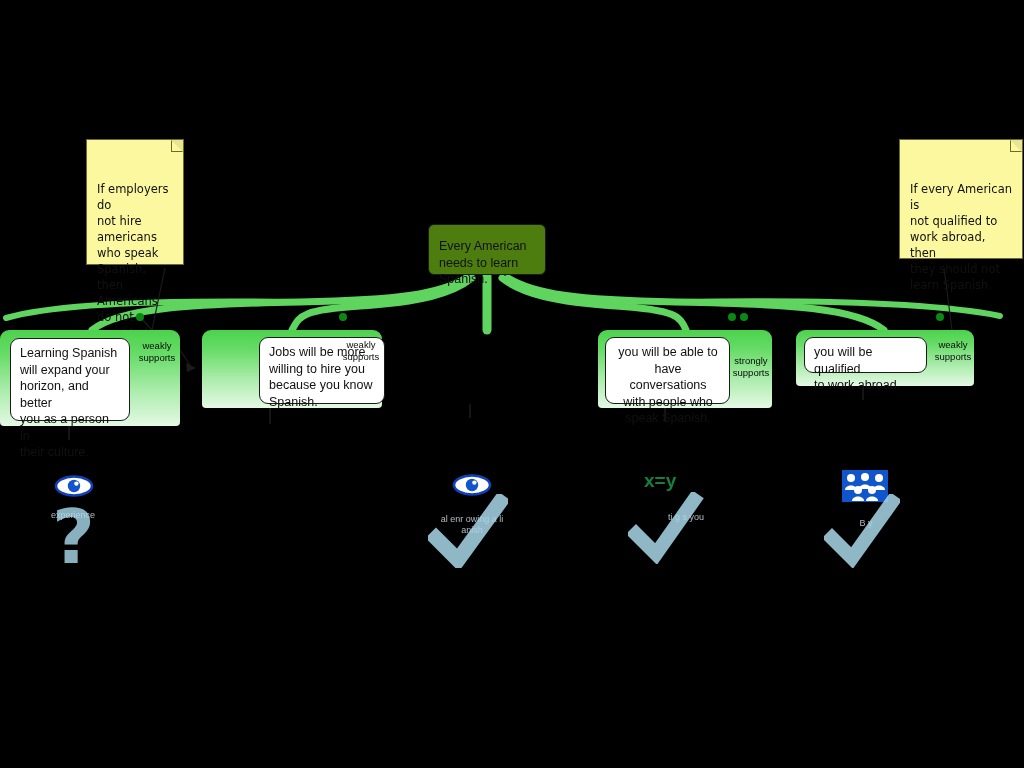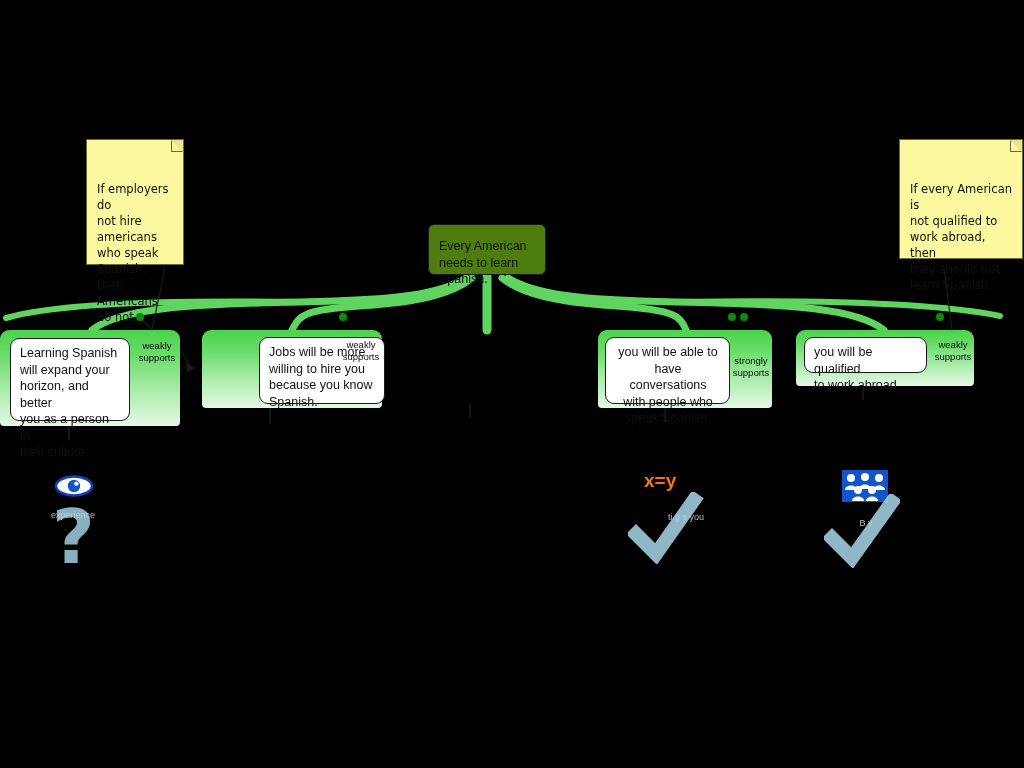--- a/index.html
+++ b/index.html
@@ -239,23 +239,34 @@
     <svg class="eye" style="left:16px;top:5px;" width="40" height="22" viewBox="0 0 40 22">
       <ellipse cx="20" cy="11" rx="18" ry="9.5" fill="#fff" stroke="#1140b8" stroke-width="2.6"></ellipse>
       <circle cx="20" cy="11" r="6.2" fill="#1155cc"></circle>
       <circle cx="22.4" cy="8.6" r="2.2" fill="#fff"></circle>
     </svg>
     <div class="ico-label" style="left:4px;top:40px;">experience</div>
     <div class="stamp q-stamp" style="left:14px;top:30px;">?</div>
   </div>
 
 
+  <div class="iconset" style="left:432px;top:470px;width:80px;height:110px;">
+    <svg class="eye" style="left:20px;top:4px;" width="40" height="22" viewBox="0 0 40 22">
+      <ellipse cx="20" cy="11" rx="18" ry="9.5" fill="#fff" stroke="#1140b8" stroke-width="2.6"></ellipse>
+      <circle cx="20" cy="11" r="6.2" fill="#1155cc"></circle>
+      <circle cx="22.4" cy="8.6" r="2.2" fill="#fff"></circle>
+    </svg>
+    <div class="ico-label" style="left:0px;top:44px;width:80px;">al enr owing a li anish</div>
+    <svg class="chk" style="left:-4px;top:24px;" width="80" height="74" viewBox="0 0 80 74">
+      <path d="M8,44 L30,66 L72,8" fill="none" stroke="#a8d7e8" stroke-width="15" stroke-linecap="square" opacity="0.85"></path>
+    </svg>
+  </div>
 
   <div class="iconset" style="left:630px;top:470px;width:80px;height:105px;">
-    <div style="position:absolute;left:14px;top:0px;color:#f97316;font-weight:700;font-size:19px;
+    <div style="position:absolute;left:14px;top:0px;color:#15803d;font-weight:700;font-size:19px;
          font-family:'Liberation Sans',sans-serif;">x=y</div>
     <div class="ico-label" style="left:16px;top:42px;width:80px;">ti g s you</div>
     <svg class="chk" style="left:-2px;top:22px;" width="76" height="72" viewBox="0 0 76 72">
       <path d="M8,42 L28,62 L66,8" fill="none" stroke="#a8d7e8" stroke-width="14" stroke-linecap="square" opacity="0.85"></path>
     </svg>
   </div>
 
   <div class="iconset" style="left:824px;top:470px;width:84px;height:105px;">
     <svg style="position:absolute;left:18px;top:0px;" width="46" height="32" viewBox="0 0 46 32">
       <rect x="0" y="0" width="46" height="32" fill="#1155cc"></rect>

